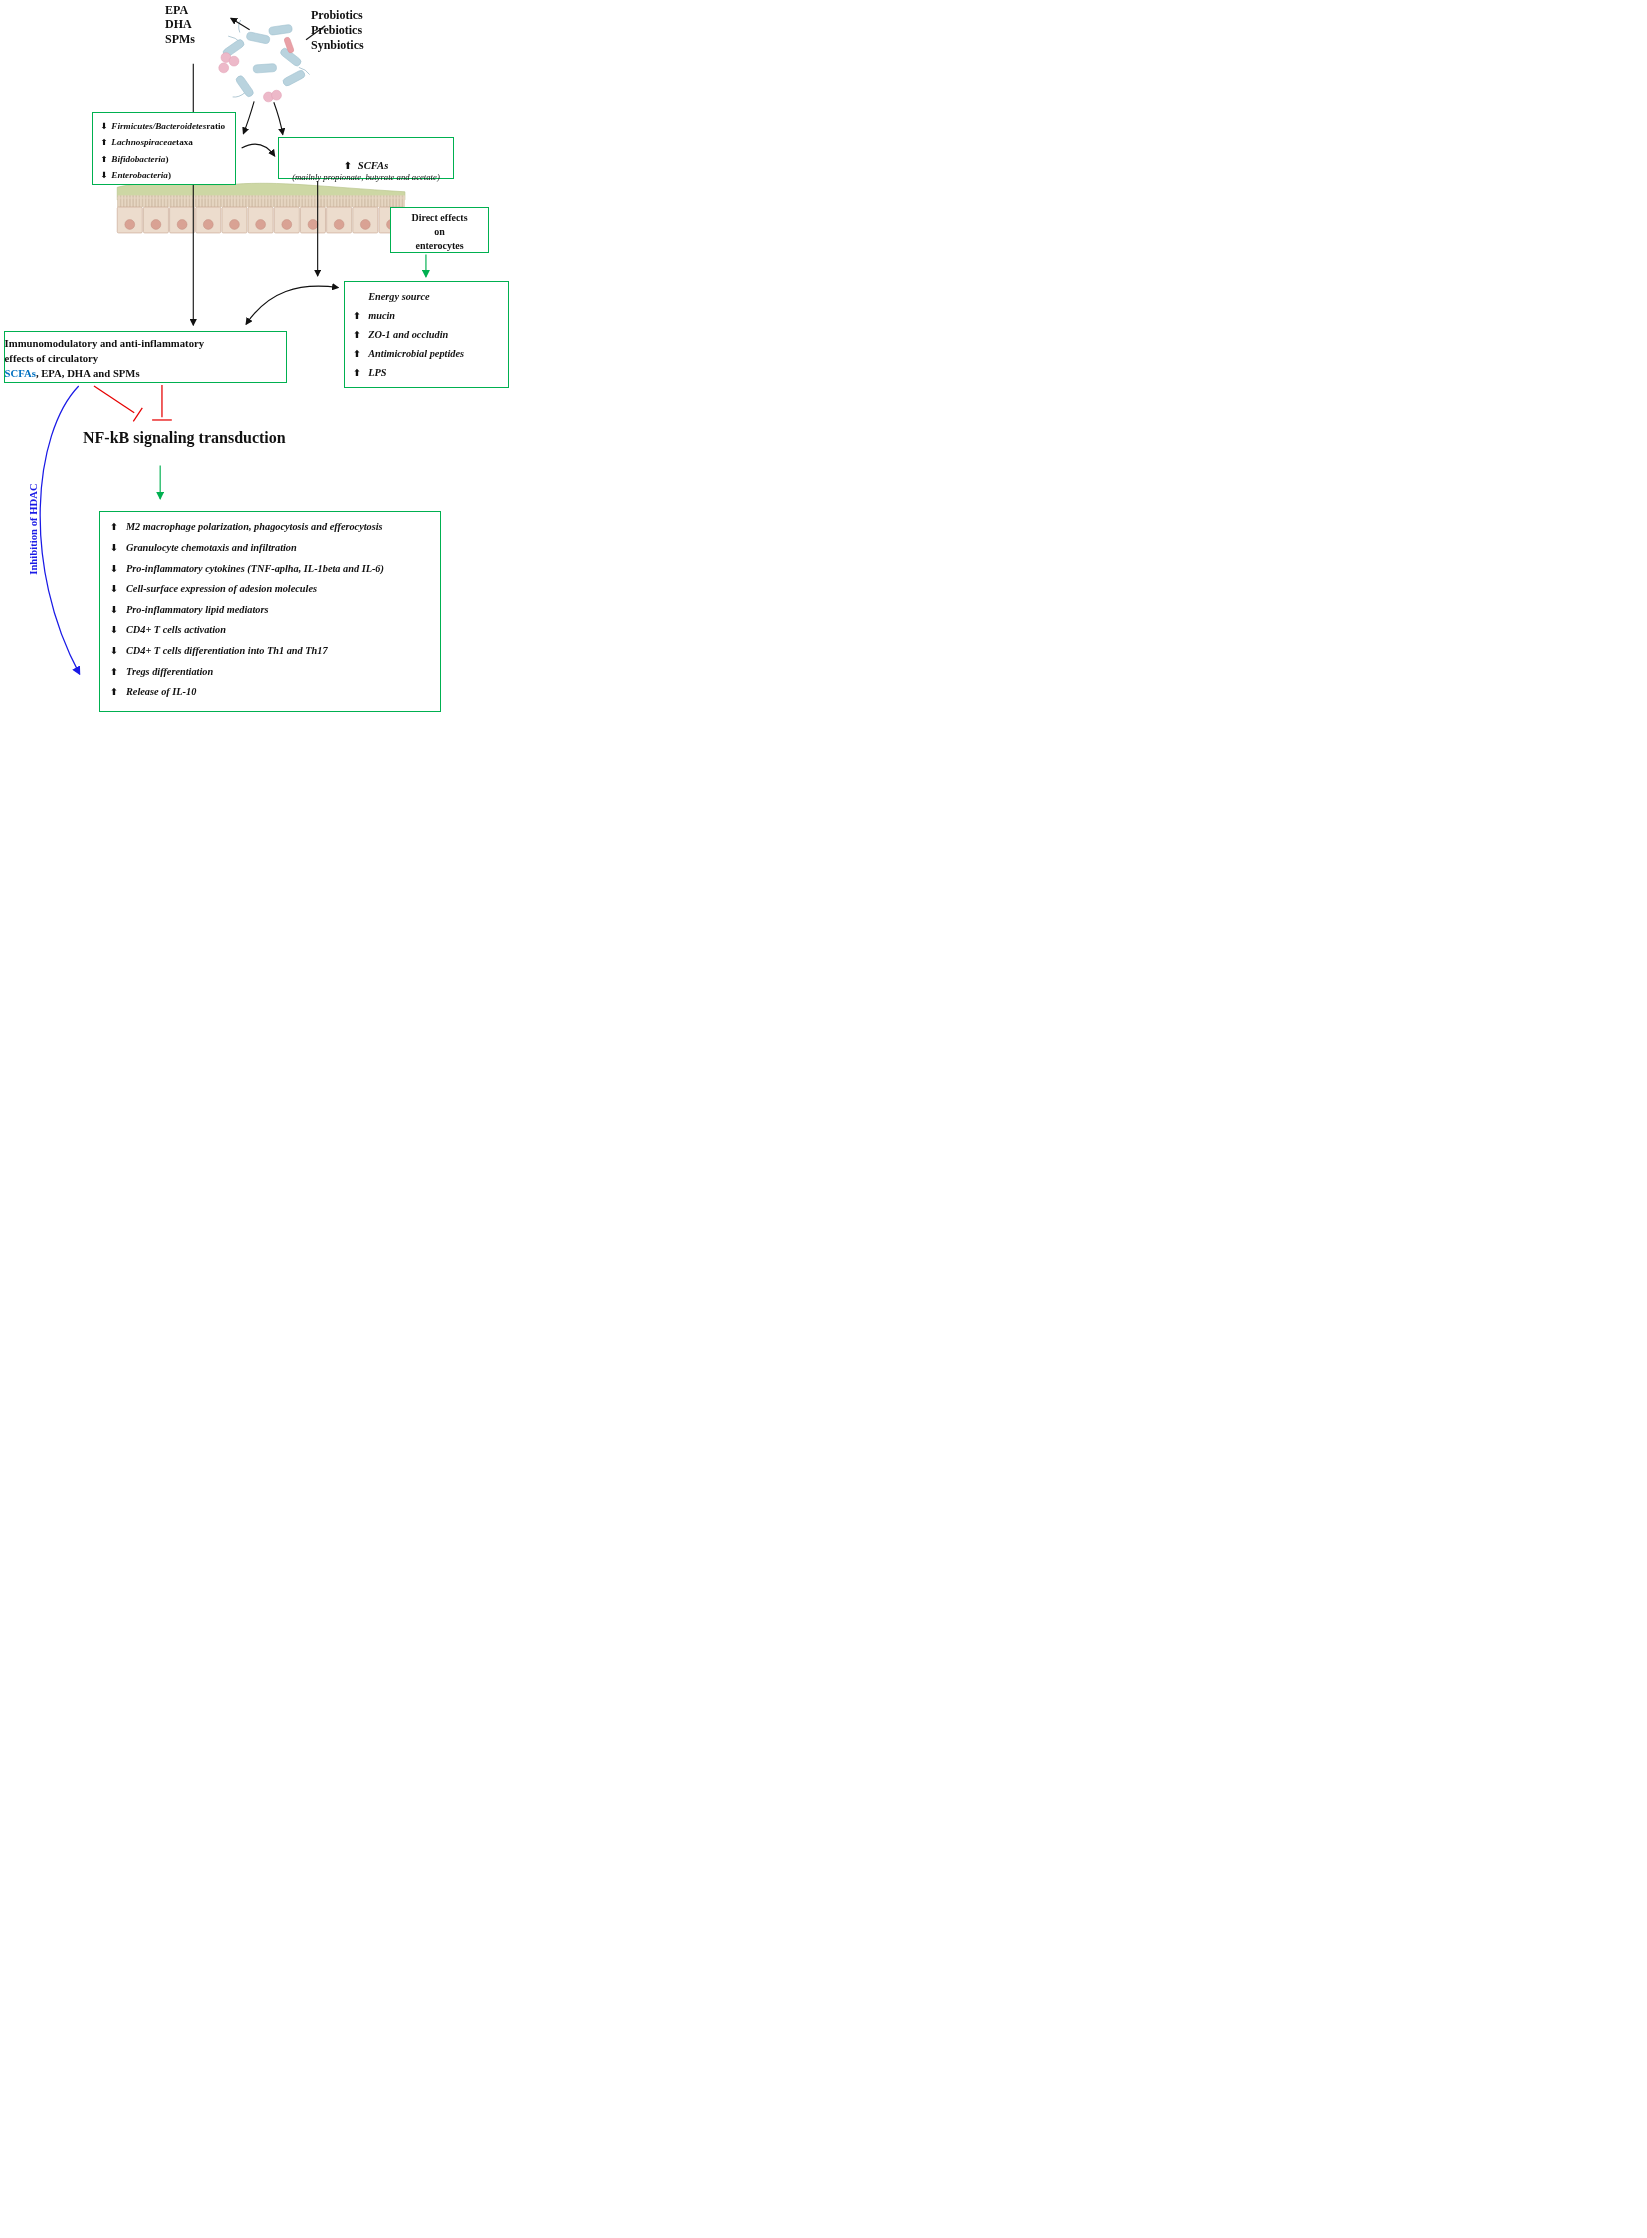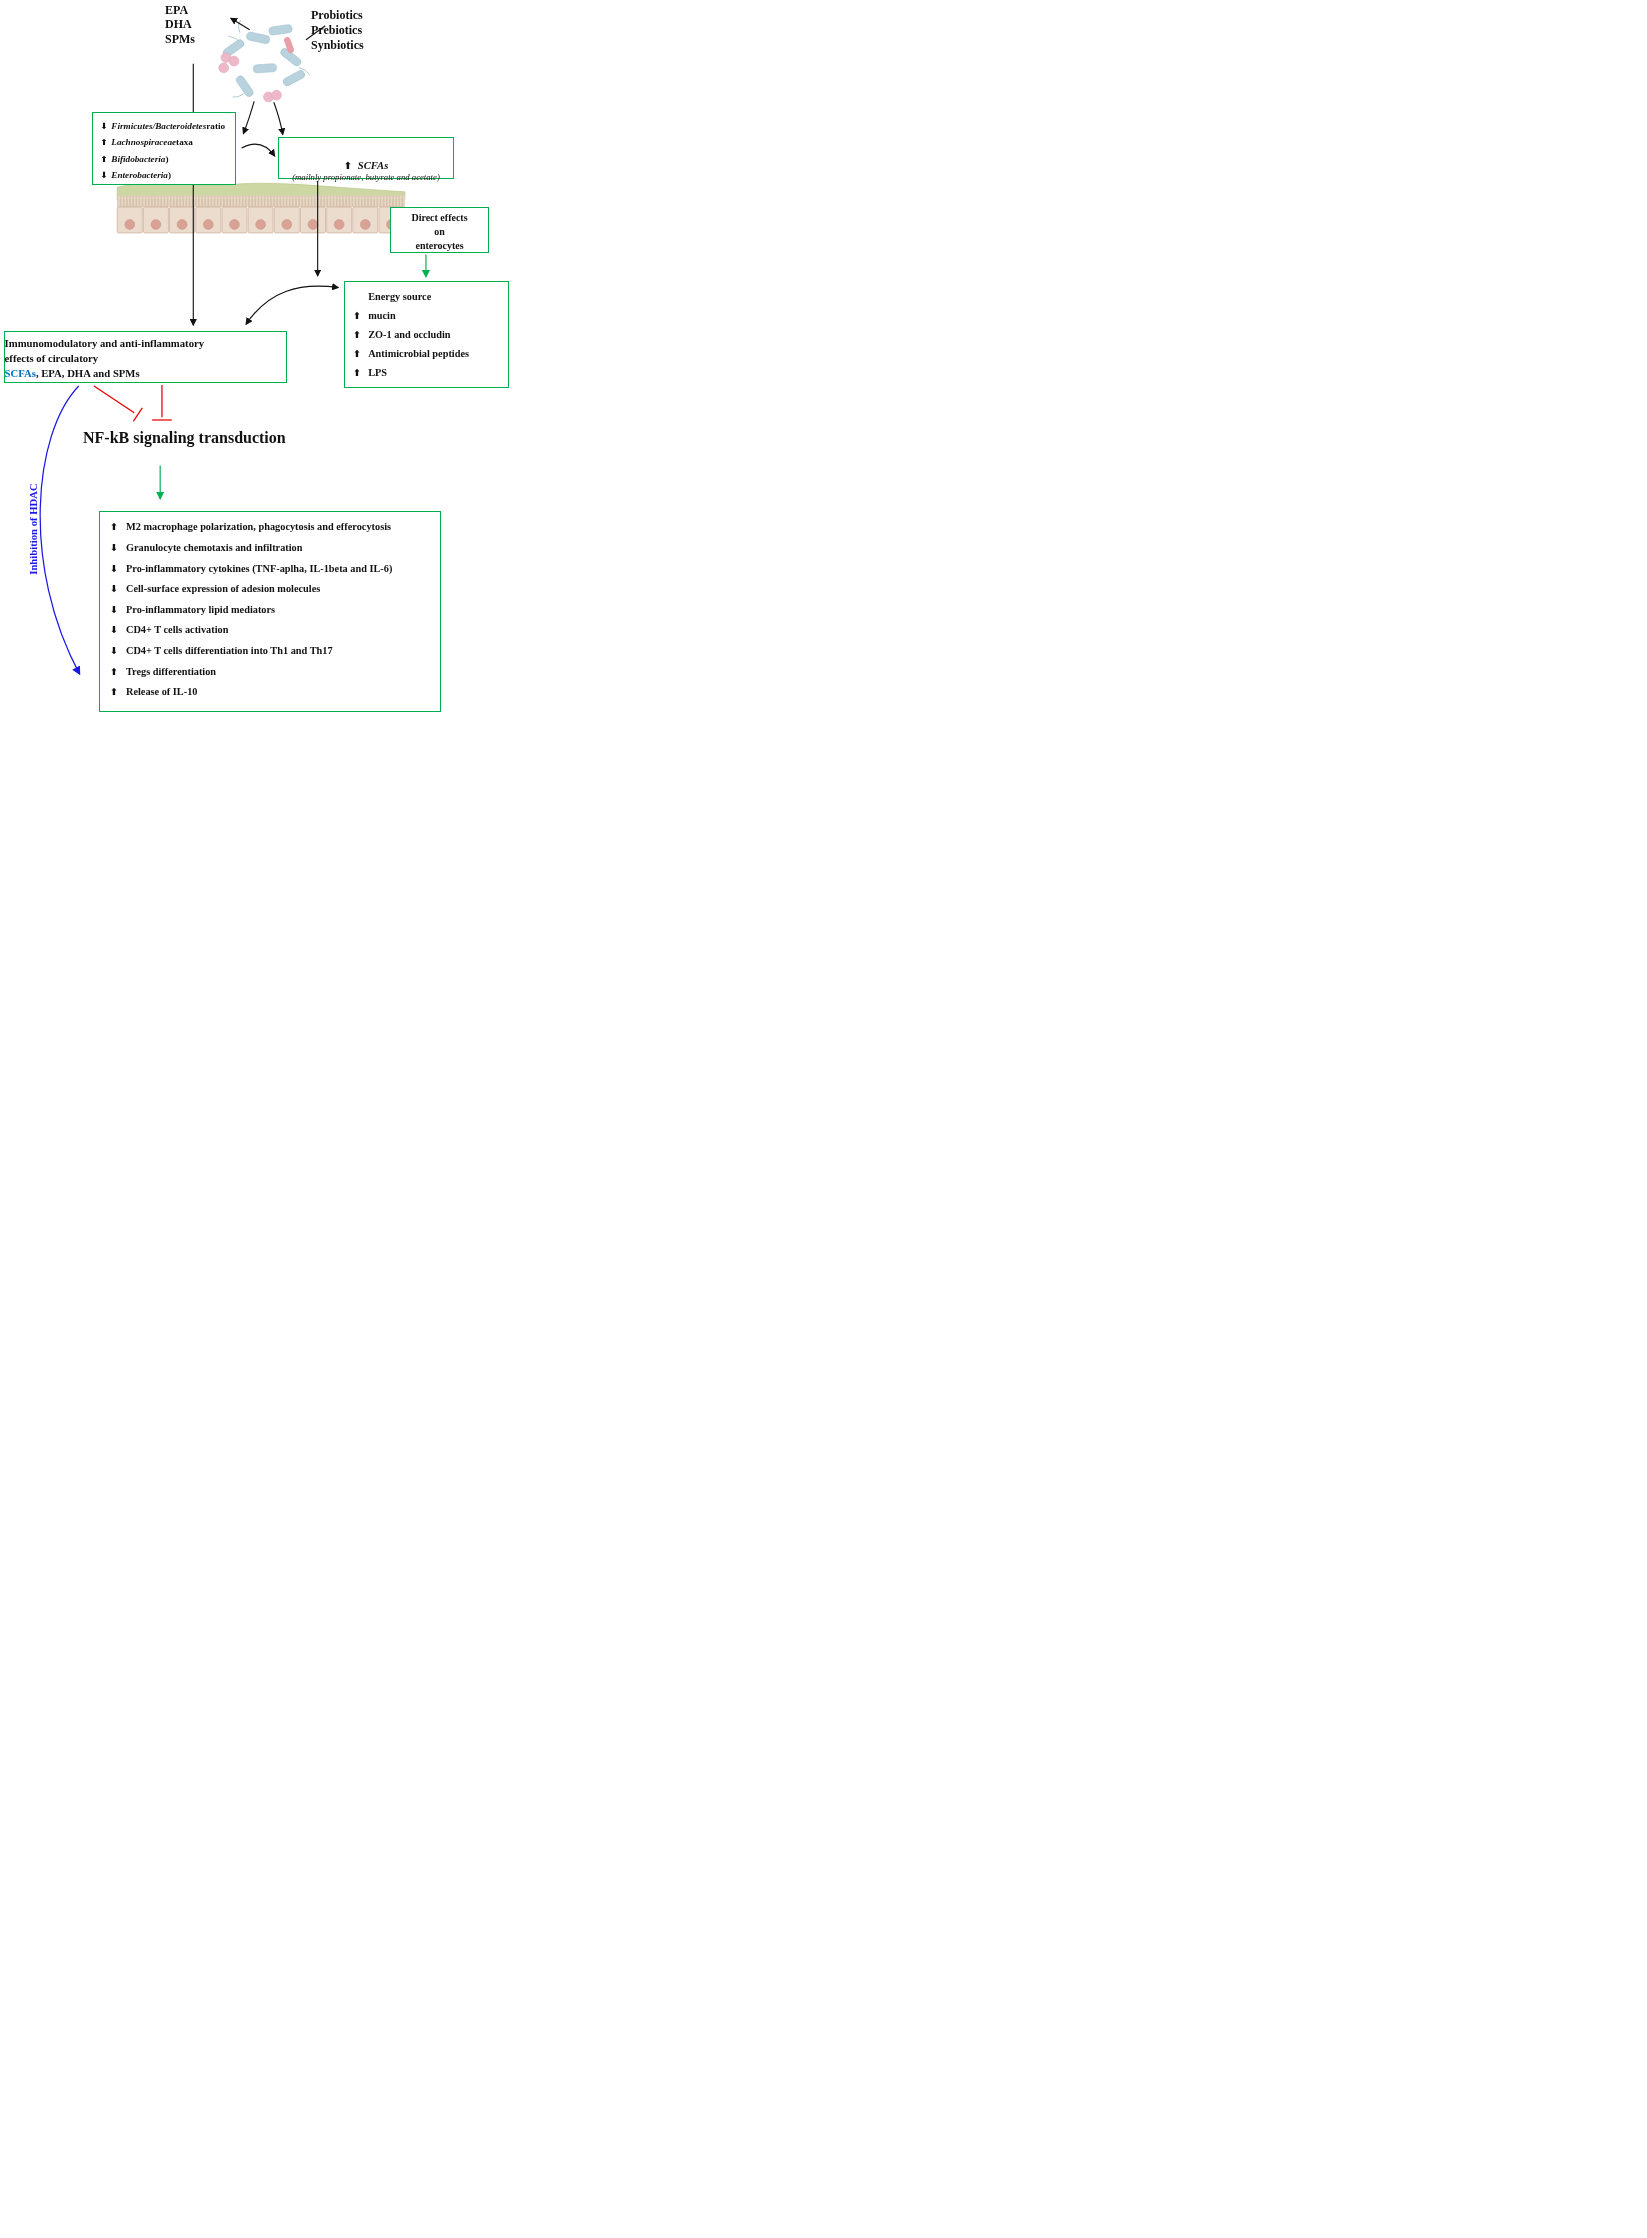--- a/index.html
+++ b/index.html
@@ -2,21 +2,21 @@
 <html style="font-size:7.2px"><head>
 <meta charset="utf-8">
 <style>
   html,body{margin:0;padding:0;background:#ffffff;}
   .page{position:relative;width:519px;height:712px;background:#fff;
         font-family:"Liberation Serif","DejaVu Serif",serif;color:#111;overflow:hidden;}
   .abs{position:absolute;}
   svg.layer{position:absolute;left:0;top:0;pointer-events:none;}
   .toplabel{font-weight:700;font-size:12px;line-height:14.8px;text-align:left;}
   .gbox{position:absolute;background:#fff;border:1.1px solid #00b050;box-sizing:border-box;}
-  .gbox.thick{border-width:1.8px;}
+  .gbox.thick{border-width:1.8px;font-style:italic;}
   .mb-row{display:flex;align-items:baseline;font-size:9.2px;font-weight:600;line-height:16.6px;white-space:nowrap;}
   .arrowglyph{font-family:"DejaVu Sans",sans-serif;font-weight:700;margin-right:4px;font-size:0.92em;}
   .scfa-title{font-size:10.7px;font-weight:700;font-style:italic;}
   .scfa-sub{font-size:8.7px;font-style:italic;margin-top:1px;}
   .de-line{font-size:10px;font-weight:700;line-height:14px;text-align:center;}
   .en-row{display:flex;align-items:baseline;font-size:10.3px;font-weight:600;line-height:19px;white-space:nowrap;}
   .en-row .arrowglyph{width:12.5px;margin-right:2.7px;}
   .imm-line{font-size:10.7px;font-weight:700;line-height:15px;text-align:left;}
   .blue-scfa{color:#0070c0;}
   .nfkb{font-size:16px;font-weight:700;}

